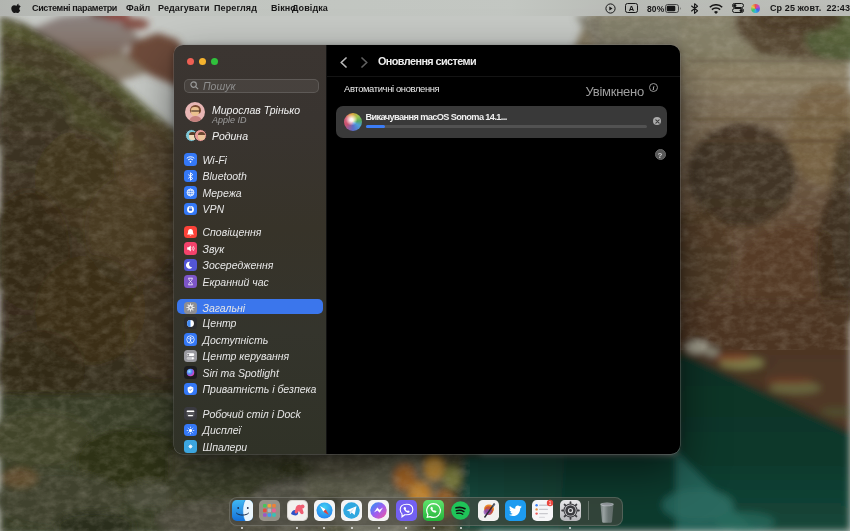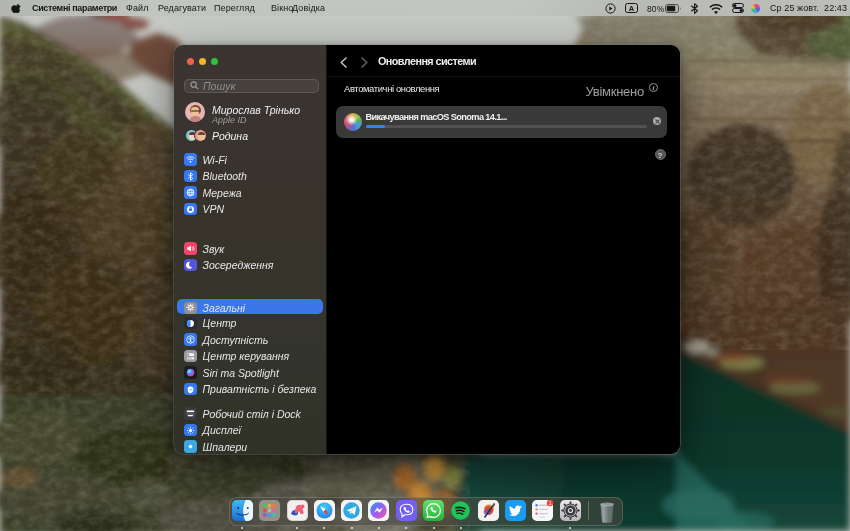--- a/index.html
+++ b/index.html
@@ -5,21 +5,21 @@
   * { margin:0; padding:0; box-sizing:border-box; }
   html,body { width:850px; height:531px; overflow:hidden; }
   body { font-family:"Liberation Sans", sans-serif; position:relative; background:#c7cac6; }
   #wall { position:absolute; inset:0; }
   
   #menubar {
     position:absolute; left:0; top:0; width:850px; height:16px;
     background:linear-gradient(90deg, rgba(178,180,176,0.97), rgba(193,196,192,0.97) 17%, rgba(195,198,194,0.97) 60%, rgba(184,186,181,0.97) 74%, rgba(188,190,185,0.97));
     display:flex; align-items:center; font-size:9px; color:#161616;
   }
-  .mtxt { position:absolute; top:2.5px; white-space:nowrap; letter-spacing:0.1px; }
+  .mtxt { position:absolute; top:2.5px; white-space:nowrap; letter-spacing:0.1px;font-weight:bold; }
   
   #win {
     position:absolute; left:174px; top:45px; width:506px; height:409px;
     border-radius:9px; overflow:hidden; display:flex;
     box-shadow:0 0 0 0.5px rgba(140,140,140,0.55), 0 18px 45px rgba(0,0,0,0.55), 0 2px 8px rgba(0,0,0,0.4);
   }
   #sidebar {
     width:153px; height:100%; position:relative;
     background:linear-gradient(180deg,#3b3531 0%,#393430 18%,#373329 45%,#34342c 70%,#303227 100%);
     border-right:1px solid #121212;
@@ -296,36 +296,53 @@
       <div class="srow" style="top:156.5px">
         <span class="sic" style="background:#3478f6">
           <svg width="9" height="9" viewBox="0 0 12 12">
             <circle cx="6" cy="6" r="4.6" fill="#fff"></circle>
             <rect x="4" y="4.7" width="4" height="3" rx="0.8" fill="#3165d4"></rect>
             <path d="M4.8 4.7 v-0.9 a1.2 1.2 0 0 1 2.4 0 v0.9" fill="none" stroke="#3165d4" stroke-width="0.9"></path>
           </svg>
         </span>
         <span>VPN</span>
       </div>
+      <div class="srow" style="top:179.5px">
+        <span class="sic" style="background:#fc4238">
+          <svg width="9" height="9" viewBox="0 0 12 12">
+            <path d="M6 1.4 c2 0 3.2 1.5 3.2 3.4 c0 2.3 0.9 3.2 1.4 3.7 H1.4 c0.5-0.5 1.4-1.4 1.4-3.7 c0-1.9 1.2-3.4 3.2-3.4z" fill="#fff"></path>
+            <path d="M4.8 9.2 a1.3 1.3 0 0 0 2.4 0z" fill="#fff"></path>
+          </svg>
+        </span>
+        <span>Сповіщення</span>
+      </div>
       <div class="srow" style="top:196.0px">
         <span class="sic" style="background:#f4426b">
           <svg width="9" height="9" viewBox="0 0 12 12">
             <path d="M1.6 4.4 h2 L6.4 2 v8 L3.6 7.6 h-2 z" fill="#fff"></path>
             <path d="M8 4.2 a2.6 2.6 0 0 1 0 3.6 M9.5 2.8 a4.6 4.6 0 0 1 0 6.4" fill="none" stroke="#fff" stroke-width="1"></path>
           </svg>
         </span>
         <span>Звук</span>
       </div>
       <div class="srow" style="top:212.5px">
         <span class="sic" style="background:#5356d6">
           <svg width="9" height="9" viewBox="0 0 12 12">
             <path d="M8.8 7.6 A4 4 0 0 1 4.4 1.3 A4.6 4.6 0 1 0 8.8 7.6z" fill="#fff" transform="rotate(15 6 6)"></path>
           </svg>
         </span>
         <span>Зосередження</span>
+      </div>
+      <div class="srow" style="top:229.0px">
+        <span class="sic" style="background:#7d55c7">
+          <svg width="9" height="9" viewBox="0 0 12 12">
+            <path d="M3.2 1.6 h5.6 M3.2 10.4 h5.6 M3.7 1.6 c0 2.4 1 2.9 2.3 4.4 c1.3-1.5 2.3-2 2.3-4.4 M3.7 10.4 c0-2.4 1-2.9 2.3-4.4 c1.3 1.5 2.3 2 2.3 4.4" fill="none" stroke="#fff" stroke-width="1"></path>
+          </svg>
+        </span>
+        <span>Екранний час</span>
       </div>
       <div class="srow sel" style="top:254.0px">
         <span class="sic" style="background:#8e8e93">
           <svg width="9" height="9" viewBox="0 0 12 12">
             <g fill="none" stroke="#fff" stroke-width="1.6">
               <circle cx="6" cy="6" r="2.4"></circle>
             </g>
             <g stroke="#fff" stroke-width="1.3">
               <line x1="6" y1="0.7" x2="6" y2="2.4" transform="rotate(0 6 6)"></line>
               <line x1="6" y1="0.7" x2="6" y2="2.4" transform="rotate(45 6 6)"></line>

